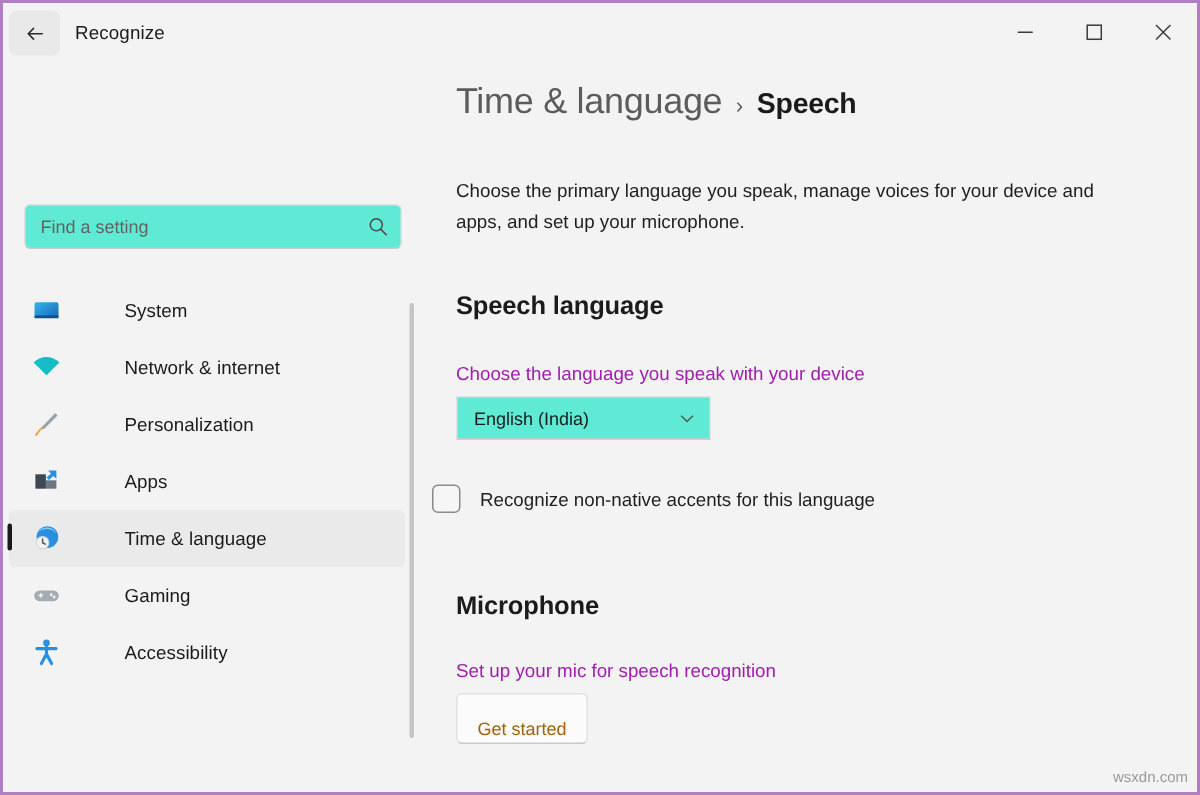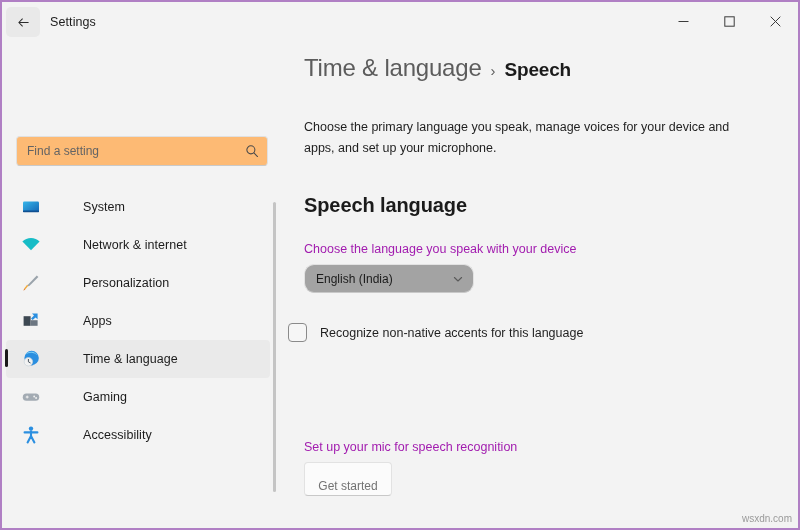--- a/index.html
+++ b/index.html
@@ -62,21 +62,21 @@
   #sidebar {
     position: absolute; left: 0; top: 0;
     width: 278px; height: 486px;
   }
   #search-wrap {
     position: absolute; left: 14px; top: 94px;
     width: 252px; height: 30px;
   }
   #search-box {
     width: 100%; height: 100%;
-    background: #fdba74;
+    background: #5eead4;
     border: 1px solid #e0e0e0;
     border-bottom: 1px solid #c9c9c9;
     border-radius: 4px;
     display: flex; align-items: center;
     padding: 0 8px 0 10px;
   }
   #search-input {
     flex: 1;
     border: none; outline: none; background: transparent;
     font-family: "Liberation Sans", sans-serif;
@@ -148,37 +148,37 @@
     letter-spacing: -.2px;
   }
   #page-desc {
     position: absolute; top: 75px; left: 24px;
     width: 432px;
     font-size: 12.5px; line-height: 21px;
     color: #1f1f1f;
   }
   .section-title {
     position: absolute; left: 24px;
-    font-size: 20px; font-weight: 700; color: #1b1b1b;
+    font-size: 17px; font-weight: 700; color: #1b1b1b;
     letter-spacing: -.1px;
   }
   .section-sub {
     position: absolute; left: 24px;
     font-size: 12.5px; color: #a21caf;
   }
   #speech-title { top: 152px; }
   #speech-sub { top: 200px; }
 
   #lang-dropdown {
     position: absolute; left: 24px; top: 222px;
     width: 170px; height: 29px;
-    background: #a3a3a3;
+    background: #5eead4;
     border: 1px solid #e2e2e2;
     border-bottom: 1px solid #c8c8c8;
-    border-radius: 10px;
+    border-radius: 0;
     display: flex; align-items: center;
     padding: 0 9px 0 11px;
     cursor: pointer;
   }
   #lang-value { flex: 1; font-size: 12px; color: #1b1b1b; }
   #chev { width: 12px; height: 12px; color: #5a5a5a; }
   #chev svg { display:block; }
 
   #accents-row {
     position: absolute; left: 8px; top: 281px;
@@ -199,21 +199,21 @@
 
   #get-started {
     position: absolute; left: 24px; top: 420px;
     min-width: 88px; height: 29px;
     padding: 16px 13px;
     background: #fbfbfb;
     border: 1px solid #e2e2e2;
     border-bottom: 1px solid #c8c8c8;
     border-radius: 4px;
     font-family: "Liberation Sans", sans-serif;
-    font-size: 12px; color: #737373;
+    font-size: 12px; color: #a16207;
     cursor: pointer;
   }
 
   #watermark {
     position: absolute; right: 6px; bottom: 4px;
     font-size: 10px; color: #9a9a9a;
   }
 </style>
 </head>
 <body>
@@ -221,21 +221,21 @@
 <div id="window">
 
   <div id="titlebar">
     <div id="back-button">
       <span>
         <svg width="15" height="15" viewBox="0 0 16 16" fill="none" stroke="#2a2a2a" stroke-width="1.1">
           <path d="M13 8 H3.4 M6.8 4.2 L3 8 L6.8 11.8" stroke-linecap="round" stroke-linejoin="round"></path>
         </svg>
       </span>
     </div>
-    <div id="app-title">Settings</div>
+    <div id="app-title">Recognize</div>
 
     <div id="winctrls">
       <div class="wc">
         <span>
           <svg width="11" height="11" viewBox="0 0 11 11">
               <line x1="0.5" y1="5.5" x2="10.5" y2="5.5" stroke="currentColor" stroke-width="1"></line>
             </svg>
         </span>
       </div>
       <div class="wc">
@@ -384,20 +384,21 @@
             <path d="M2.4 4.5 L6 8 L9.6 4.5" stroke-linecap="round" stroke-linejoin="round"></path>
           </svg>
         </span>
       </div>
 
       <div id="accents-row">
         <span id="accents-box"></span>
         <span id="accents-label">Recognize non-native accents for this language</span>
       </div>
 
+      <div class="section-title" id="mic-title">Microphone</div>
       <div class="section-sub" id="mic-sub">Set up your mic for speech recognition</div>
 
       <button id="get-started">Get started</button>
 
     </div>
   </div>
 
   <div id="watermark">wsxdn.com</div>
 </div>
 

